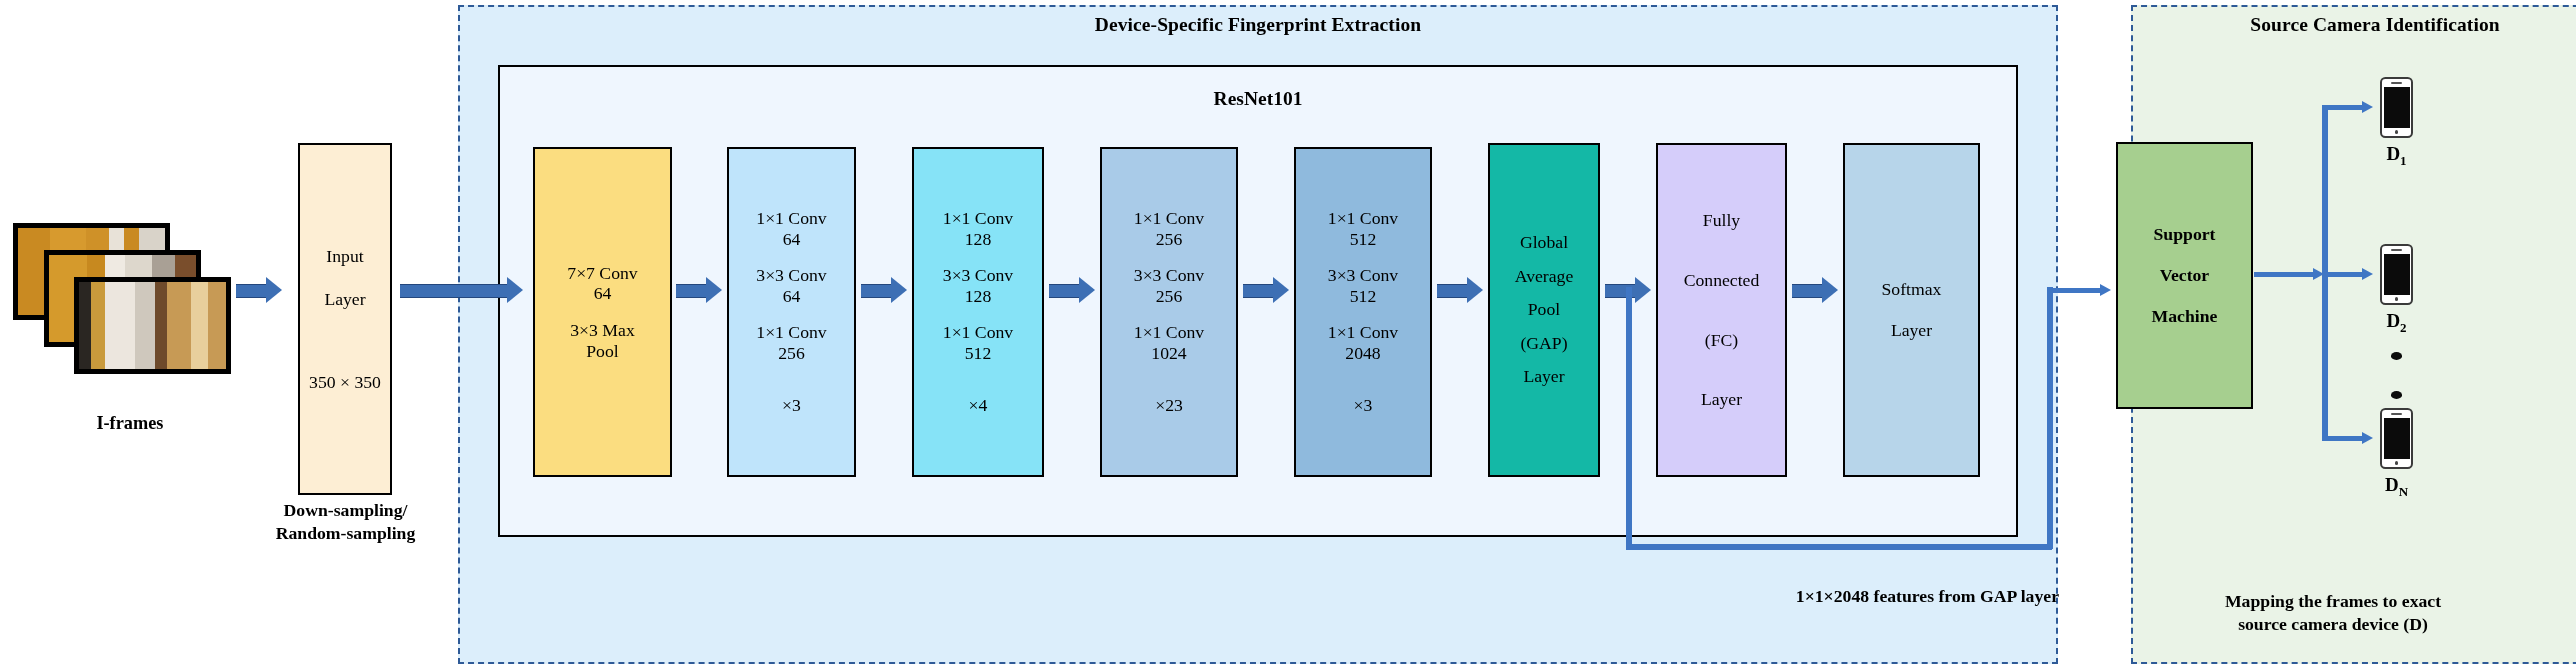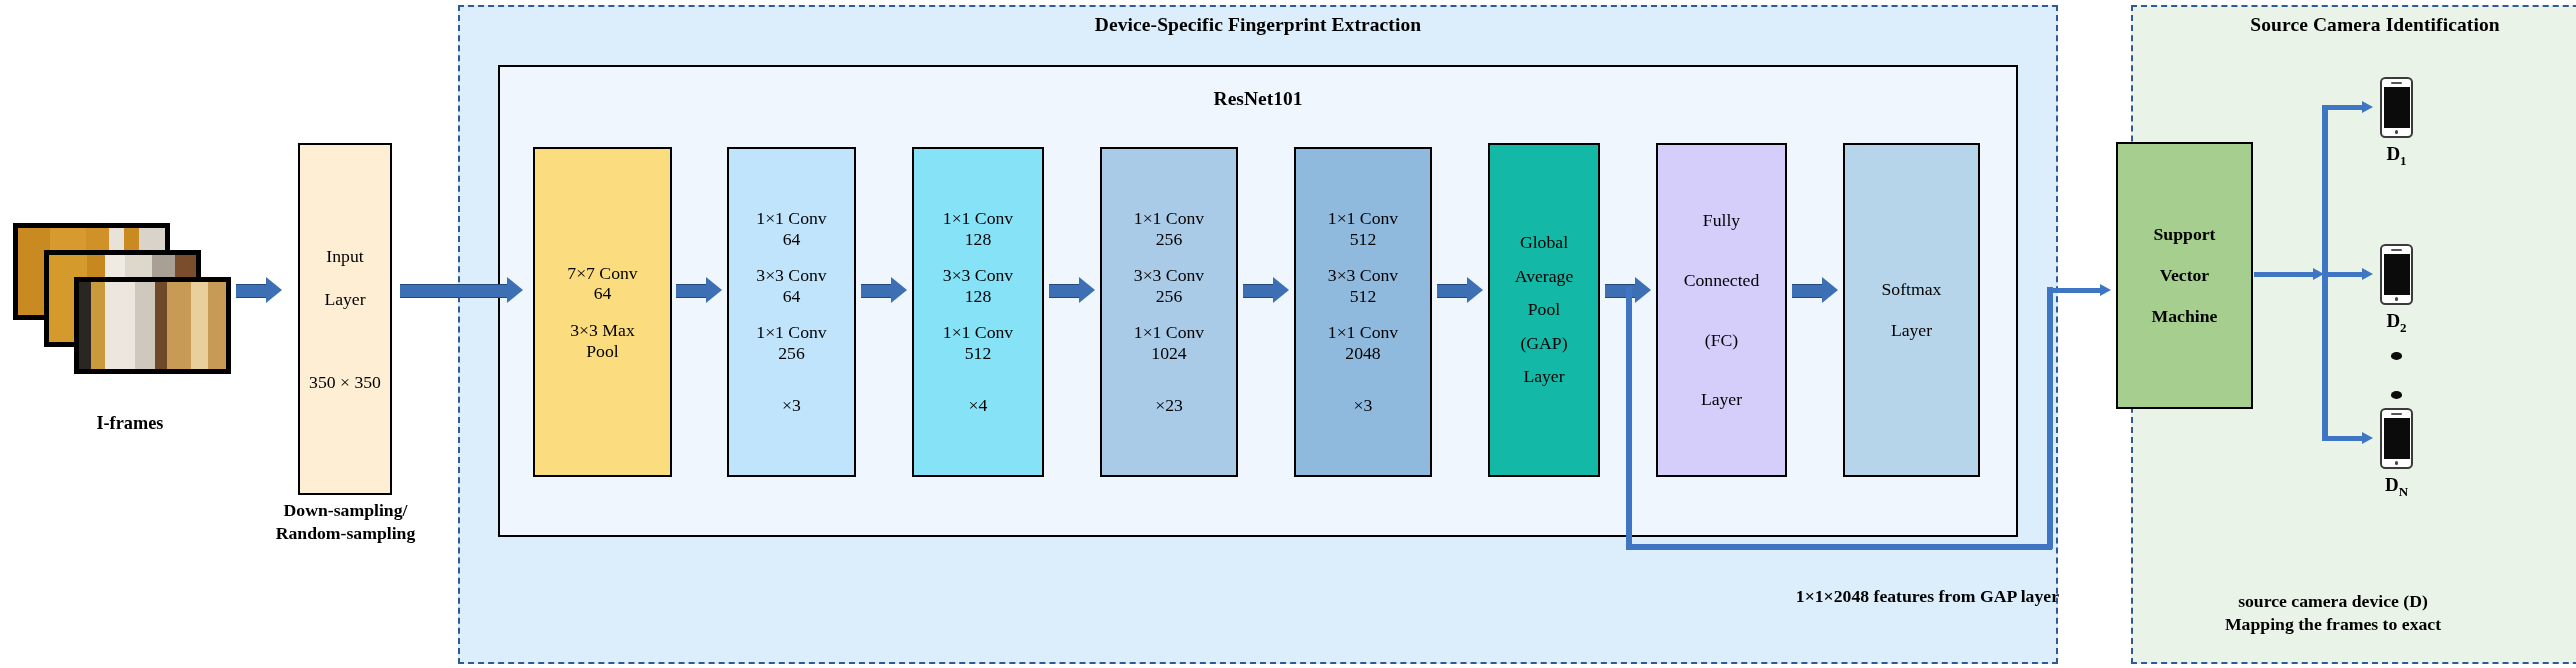--- a/index.html
+++ b/index.html
@@ -323,16 +323,16 @@
 <div class="phone" style="left:2380px;top:408px;">
   <div class="speaker"></div>
   <div class="screen"></div>
   <div class="home"></div>
 </div>
 <div class="dlabel" style="left:2361px;top:474px;">
   <span>D</span><sub>N</sub>
 </div>
 
 <div class="caption" style="left:2100px;top:590px;width:466px;">
+  <div>Mapping the frames to exact</div>
   <div>source camera device (D)</div>
-  <div>Mapping the frames to exact</div>
 </div>
 
 
 </body></html>

